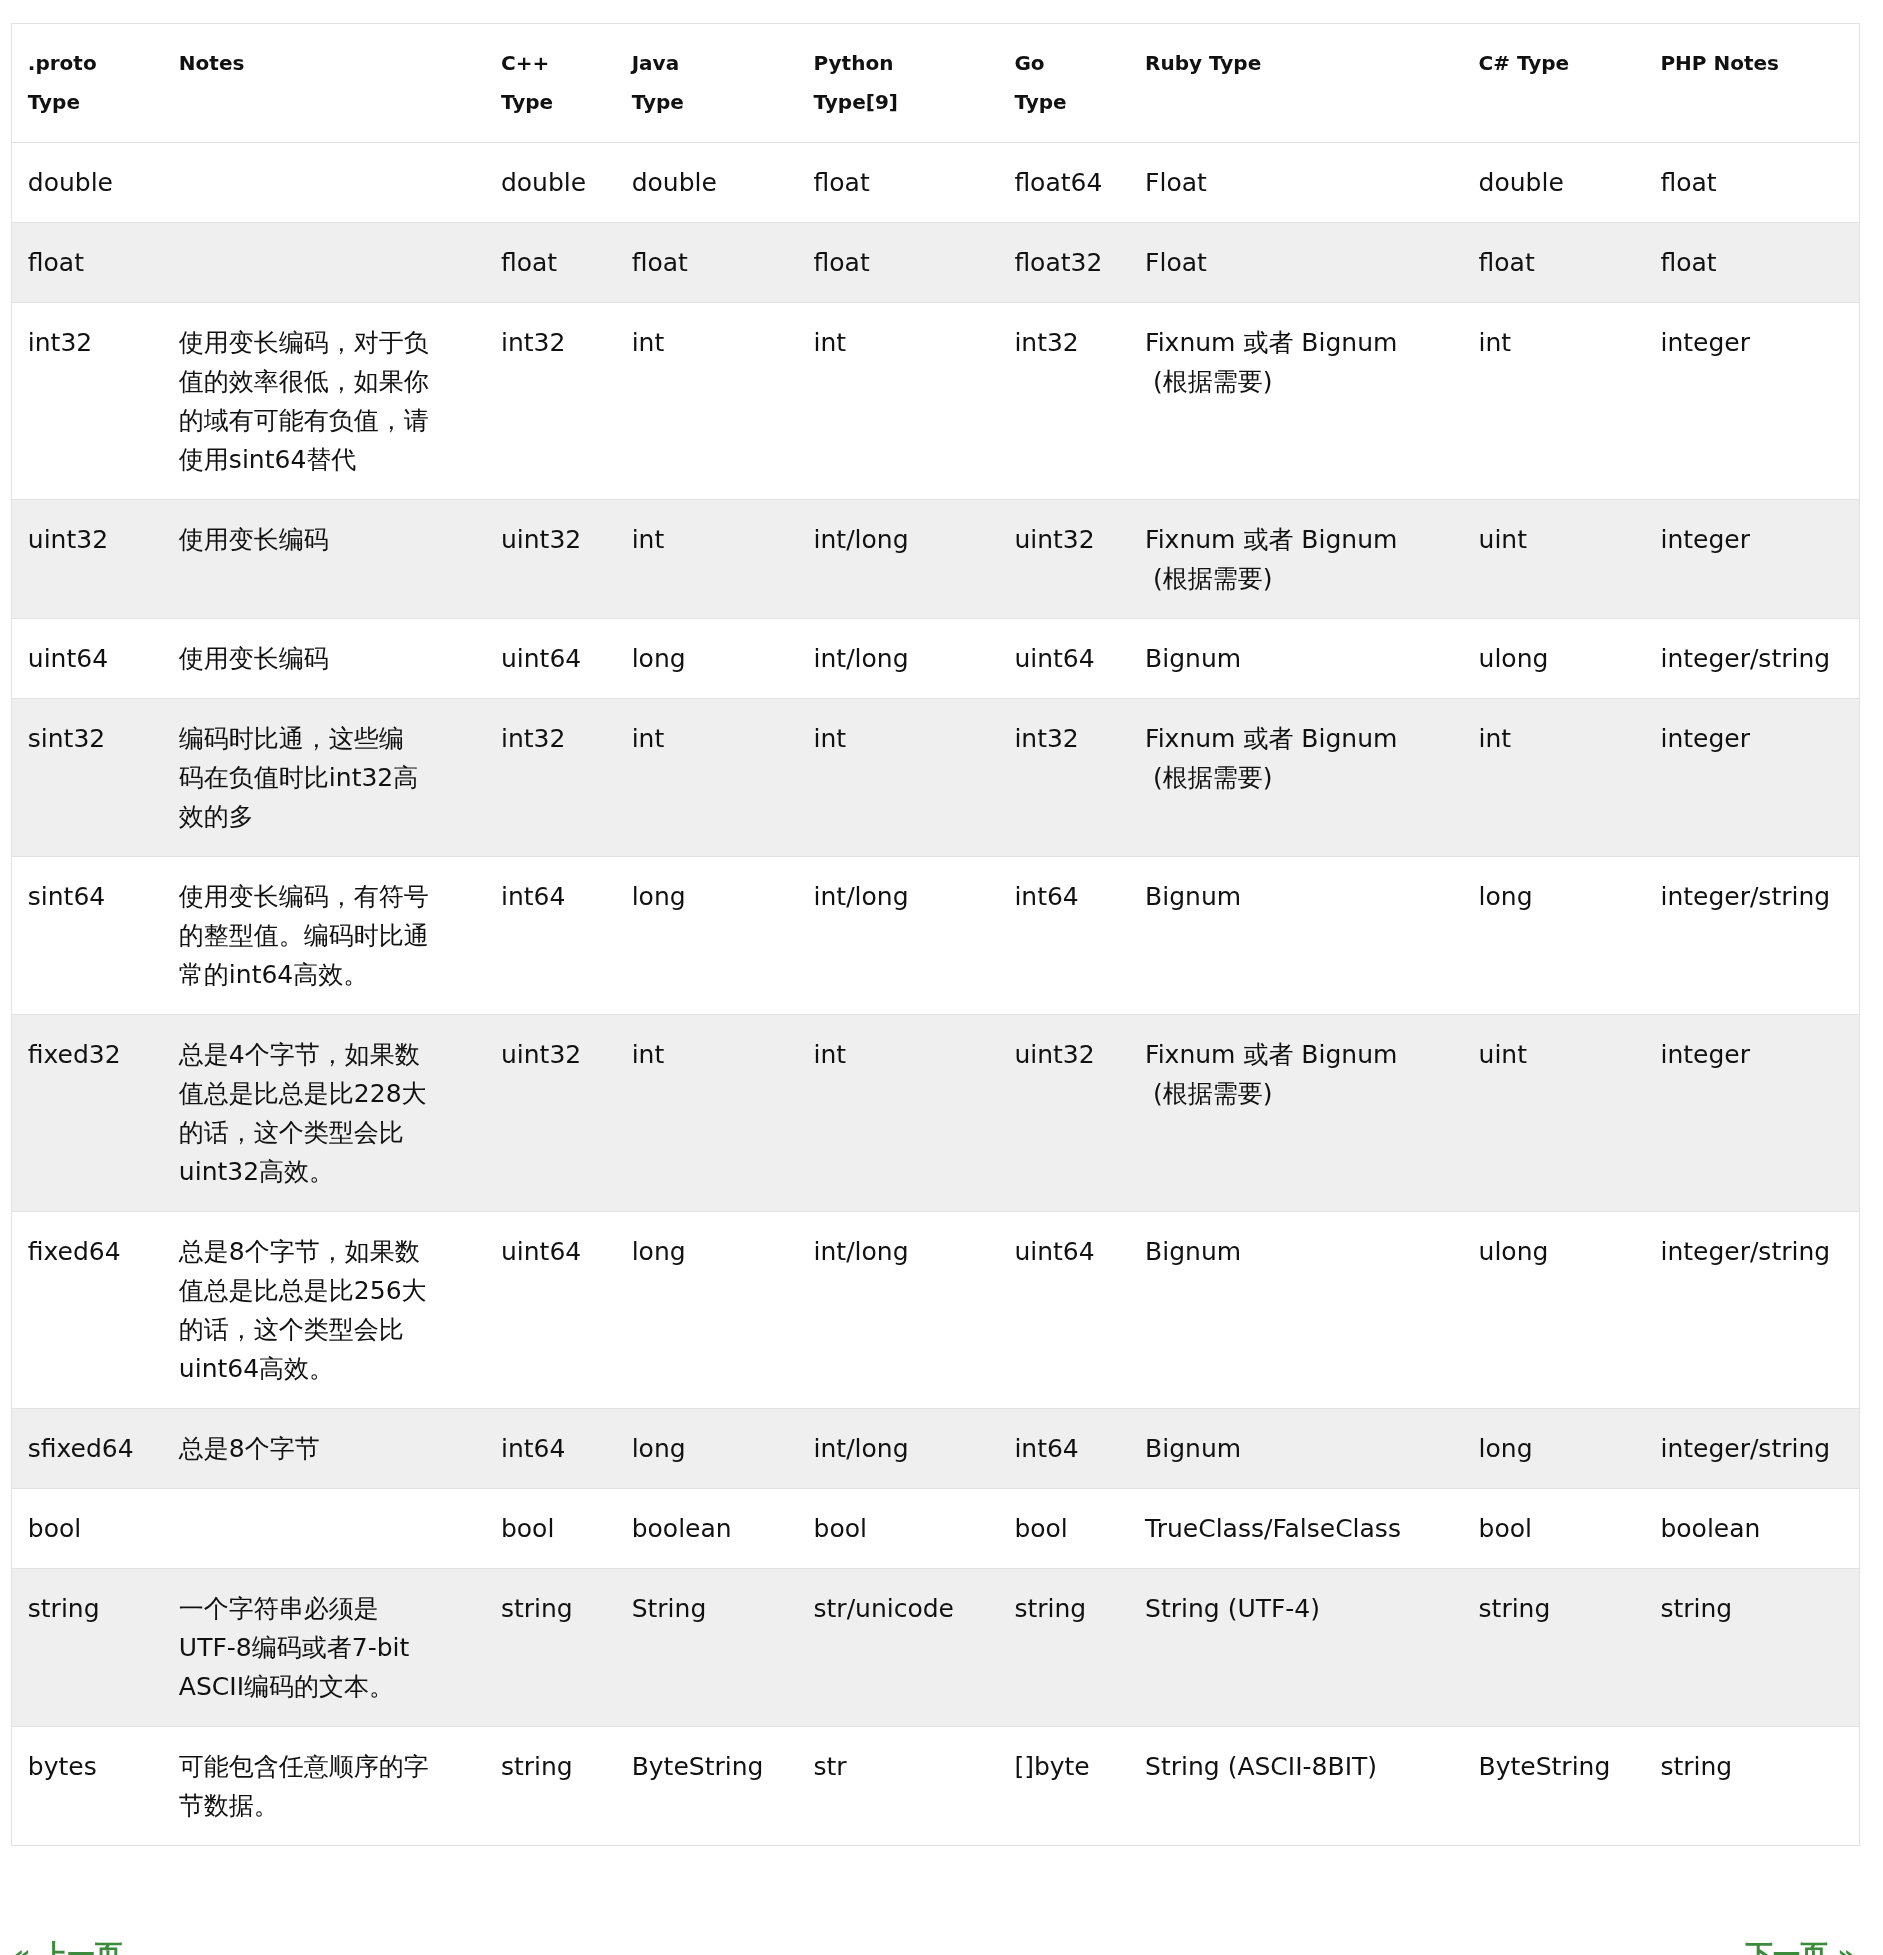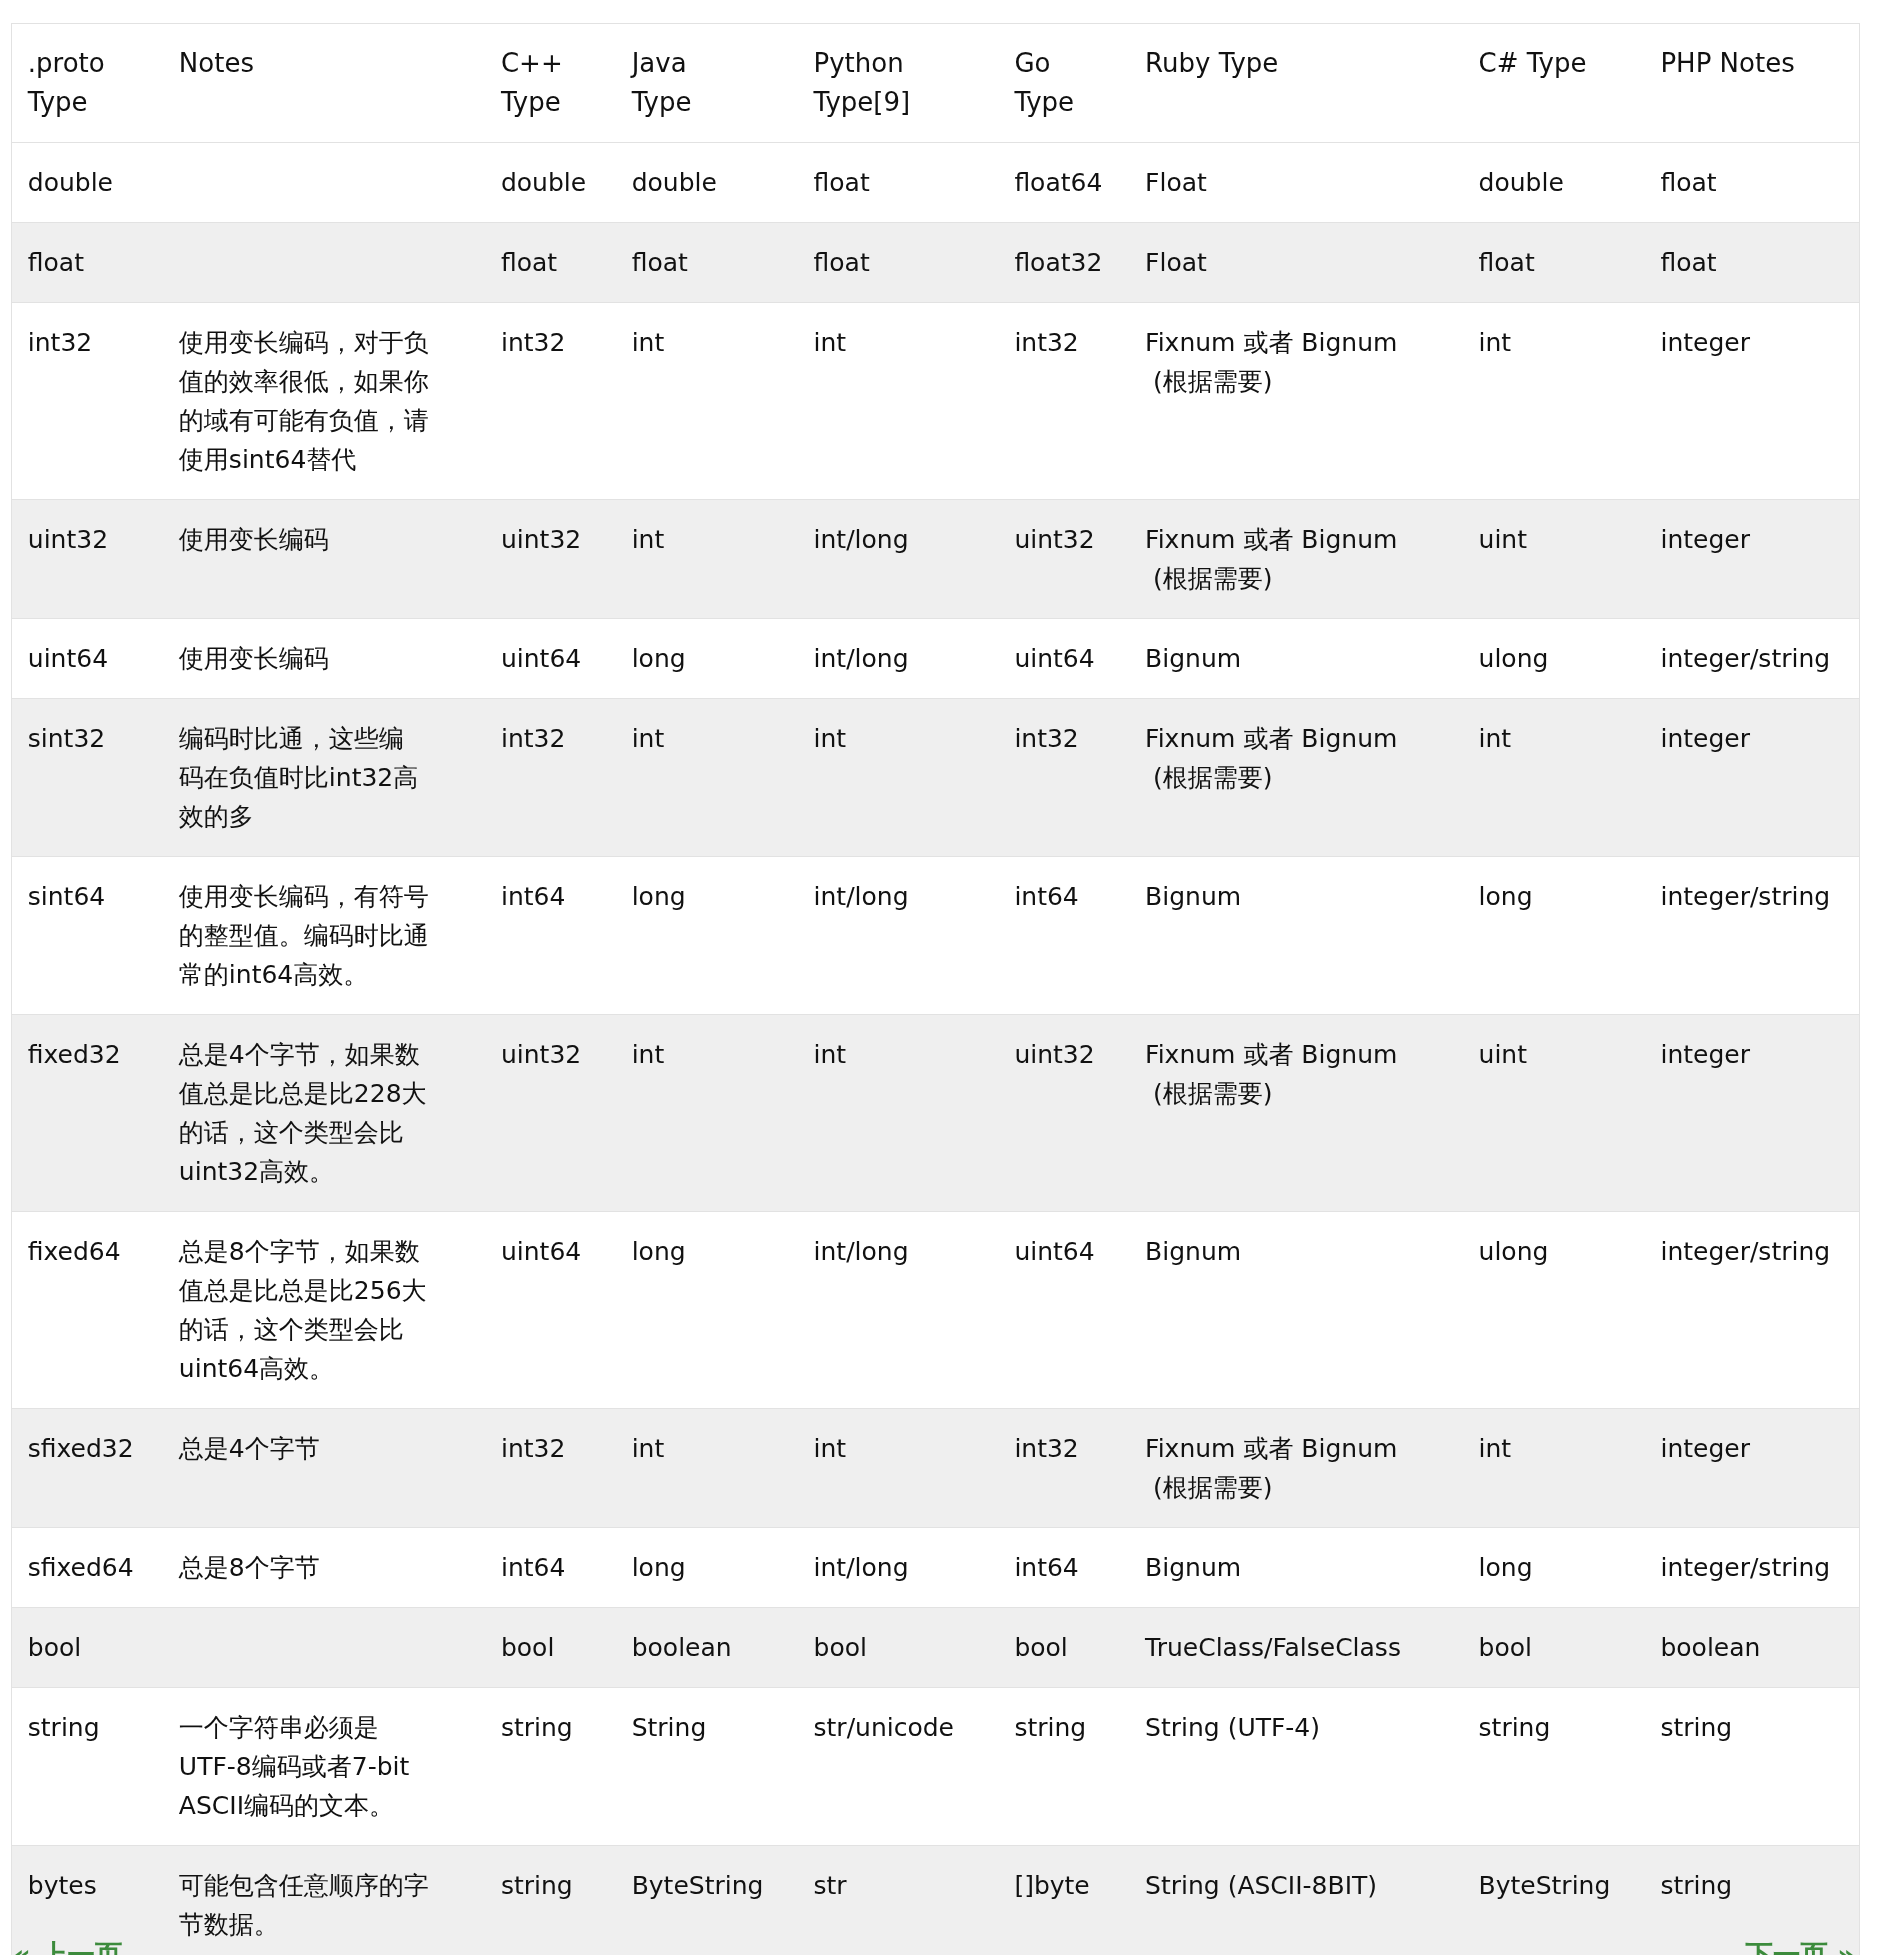--- a/index.html
+++ b/index.html
@@ -27,22 +27,22 @@
   th, td {
     text-align: left;
     vertical-align: top;
     white-space: pre-wrap;
     font-size: 25px;
     line-height: 39px;
     padding: 20px 12px 20px 15.5px;
     word-wrap: break-word;
   }
   th {
-    font-weight: normal;
-    font-size: 26px;
+    font-weight: bold;
+    font-size: 20px;
   }
   tbody tr {
     border-top: 1.8px solid #e2e2e2;
   }
   tbody tr:nth-child(even) {
     background: #efefef;
   }
   
   col.c-proto   { width: 8.0%;  }
   col.c-notes   { width: 17.0%; }
@@ -211,32 +211,20 @@
 uint64高效。</td>
           <td>uint64</td>
           <td>long</td>
           <td>int/long</td>
           <td>uint64</td>
           <td>Bignum</td>
           <td>ulong</td>
           <td>integer/string</td>
         </tr>
         <tr>
-          <td>sfixed32</td>
-          <td>总是4个字节</td>
-          <td>int32</td>
-          <td>int</td>
-          <td>int</td>
-          <td>int32</td>
-          <td>Fixnum 或者 Bignum
- (根据需要)</td>
-          <td>int</td>
-          <td>integer</td>
-        </tr>
-        <tr>
           <td>sfixed64</td>
           <td>总是8个字节</td>
           <td>int64</td>
           <td>long</td>
           <td>int/long</td>
           <td>int64</td>
           <td>Bignum</td>
           <td>long</td>
           <td>integer/string</td>
         </tr>

